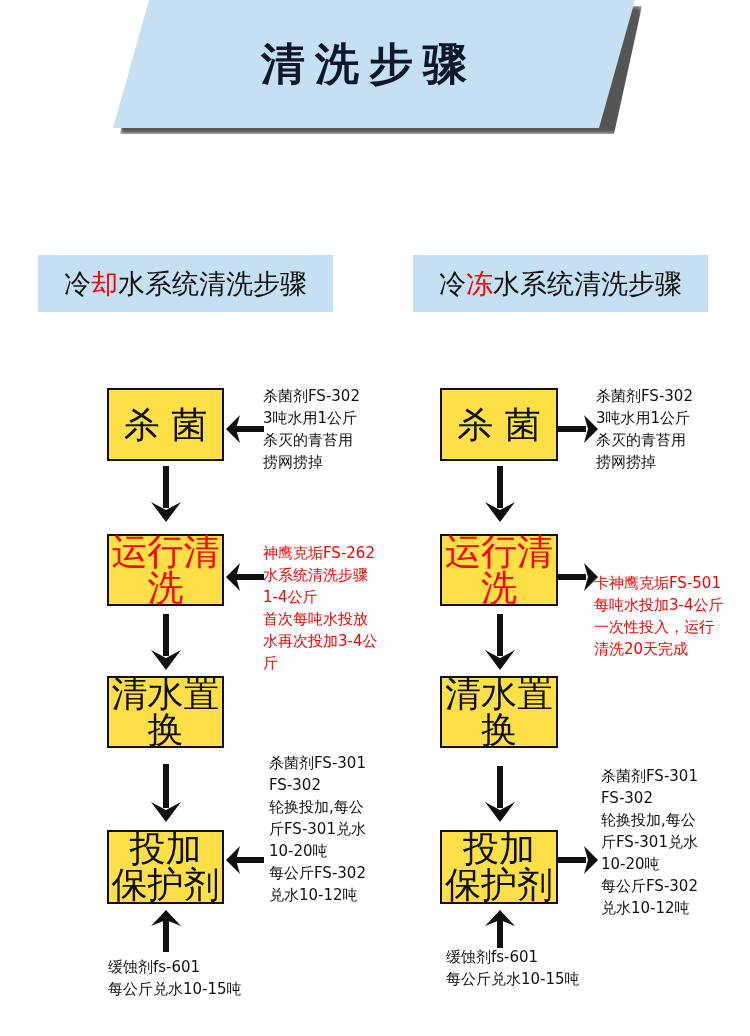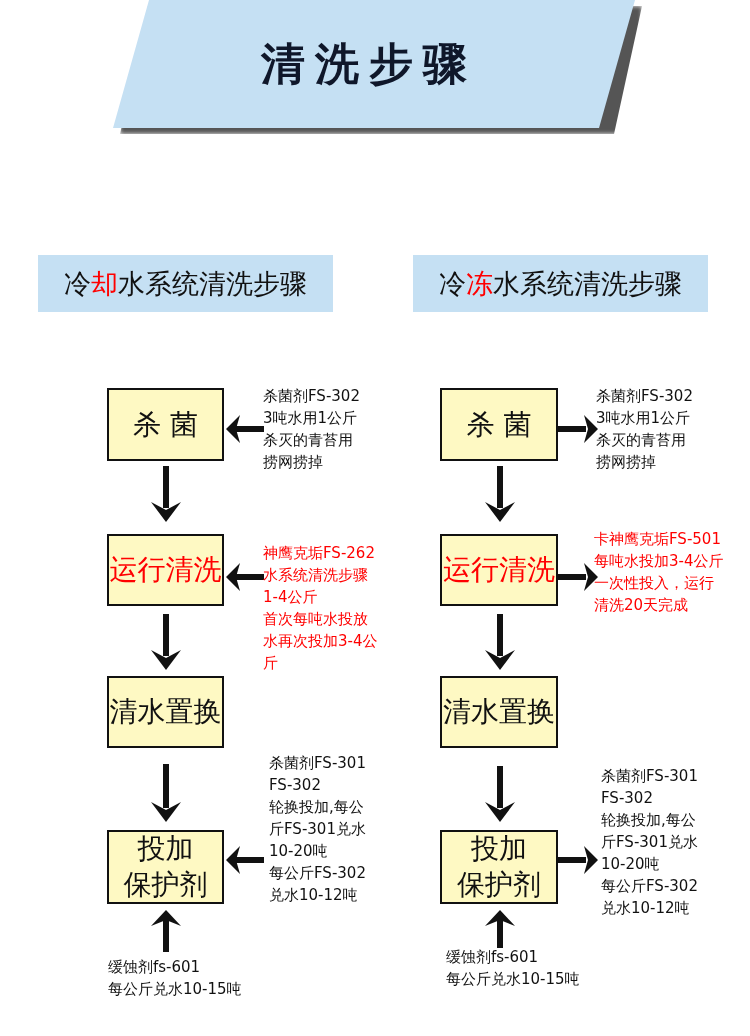--- a/index.html
+++ b/index.html
@@ -25,23 +25,23 @@
     font-size: 44px; font-weight: bold; letter-spacing: 10px; color: #0f172a;
     margin-left: -10px;
   }
   .section-title {
     position: absolute; top: 255px; height: 57px; background: #c5e0f3;
     display: flex; align-items: center; justify-content: center;
     font-size: 27px; color: #111;
   }
   .section-title .red { color: #ff0000; }
   .box {
-    position: absolute; border: 2px solid #111; background: #fef9c3;
+    position: absolute; border: 2px solid #111; background: #fde047;
     display: flex; align-items: center; justify-content: center;
-    text-align: center; font-size: 28px; line-height: 36px; color: #111;
+    text-align: center; font-size: 36px; line-height: 36px; color: #111;
     box-sizing: border-box;
   }
   .box.red { color: #ff0000; }
   .note {
     position: absolute; font-size: 15px; line-height: 22px; color: #111;
     white-space: nowrap;
   }
   .note.red { color: #ff0000; }
   .note div { height: 22px; }
   svg.arrow { position: absolute; overflow: visible; }
@@ -182,21 +182,21 @@
     <rect x="0" y="12" width="28" height="6" fill="#111"></rect>
     <polygon points="40,15 26,1 30,15 26,29" fill="#111"></polygon>
   </svg>
 
 <div class="note" style="left:596px;top:385px;">
   <div>杀菌剂FS-302</div>
   <div>3吨水用1公斤</div>
   <div>杀灭的青苔用</div>
   <div>捞网捞掉</div>
 </div>
-<div class="note red" style="left:594px;top:528px;">
+<div class="note red" style="left:594px;top:572px;">
   <div>卡神鹰克垢FS-501</div>
   <div>每吨水投加3-4公斤</div>
   <div>一次性投入，运行</div>
   <div>清洗20天完成</div>
 </div>
 <div class="note" style="left:601px;top:765px;">
   <div>杀菌剂FS-301</div>
   <div>FS-302</div>
   <div>轮换投加,每公</div>
   <div>斤FS-301兑水</div>

